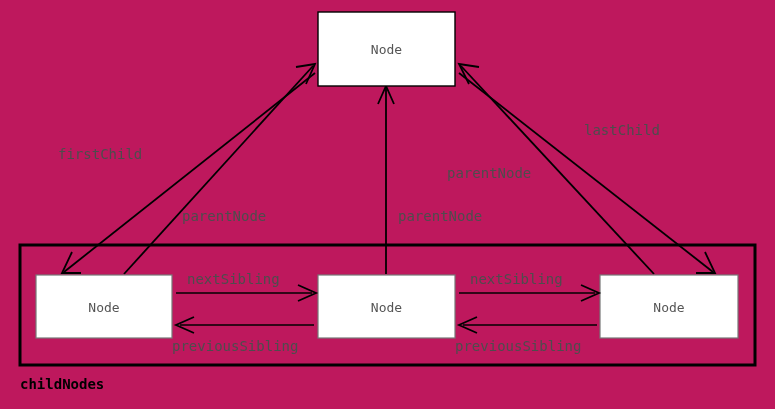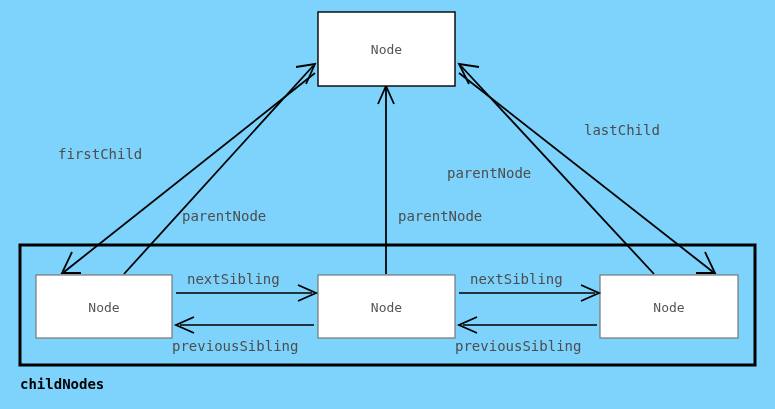--- a/index.html
+++ b/index.html
@@ -4,21 +4,21 @@
 <style>
   html, body {
     margin: 0;
     padding: 0;
     background: #ffffff;
   }
   #diagram-root {
     position: relative;
     width: 775px;
     height: 409px;
-    background: #7dd3fc;
+    background: #be185d;
     font-family: "DejaVu Sans Mono", "Liberation Mono", monospace;
     overflow: hidden;
   }
   svg.canvas {
     position: absolute;
     left: 0;
     top: 0;
     width: 775px;
     height: 409px;
   }

